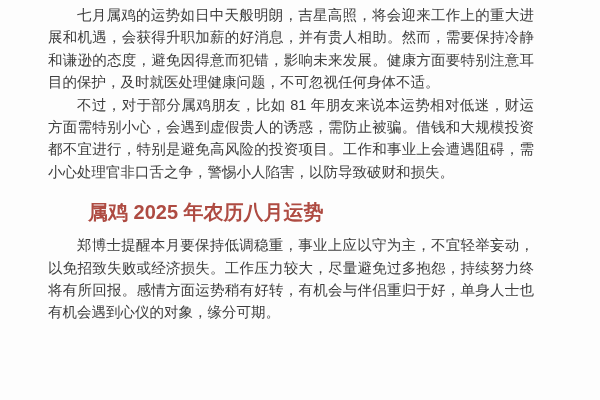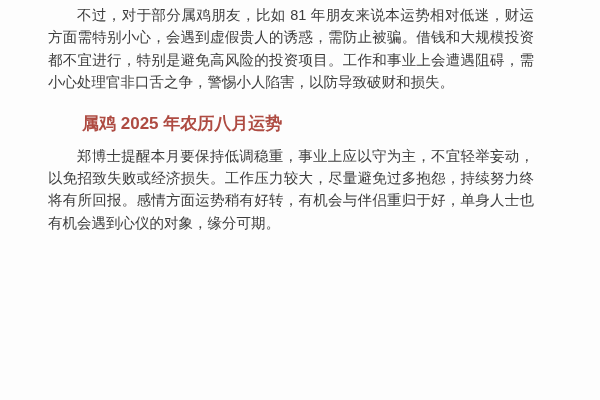--- a/index.html
+++ b/index.html
@@ -27,26 +27,27 @@
     text-justify: inter-ideograph;
   }
   .para {
     margin: 0;
     text-indent: 2em;
     word-break: break-all;
   }
   .section-heading {
     margin: 18px 0 10px 0;
     text-indent: 2em;
-    font-size: 17px;
+    font-size: 20px;
     line-height: 23px;
     font-weight: 700;
     color: var(--color-heading, #ae4b42);
   }
 </style>
 </head>
 <body>
 
 <div class="page">
+  <p class="para">七月属鸡的运势如日中天般明朗，吉星高照，将会迎来工作上的重大进展和机遇，会获得升职加薪的好消息，并有贵人相助。然而，需要保持冷静和谦逊的态度，避免因得意而犯错，影响未来发展。健康方面要特别注意耳目的保护，及时就医处理健康问题，不可忽视任何身体不适。</p>
   <p class="para">不过，对于部分属鸡朋友，比如 81 年朋友来说本运势相对低迷，财运方面需特别小心，会遇到虚假贵人的诱惑，需防止被骗。借钱和大规模投资都不宜进行，特别是避免高风险的投资项目。工作和事业上会遭遇阻碍，需小心处理官非口舌之争，警惕小人陷害，以防导致破财和损失。</p>
   <h2 class="section-heading">属鸡 2025 年农历八月运势</h2>
   <p class="para">郑博士提醒本月要保持低调稳重，事业上应以守为主，不宜轻举妄动，以免招致失败或经济损失。工作压力较大，尽量避免过多抱怨，持续努力终将有所回报。感情方面运势稍有好转，有机会与伴侣重归于好，单身人士也有机会遇到心仪的对象，缘分可期。</p>
 </div>
 
 </body></html>

